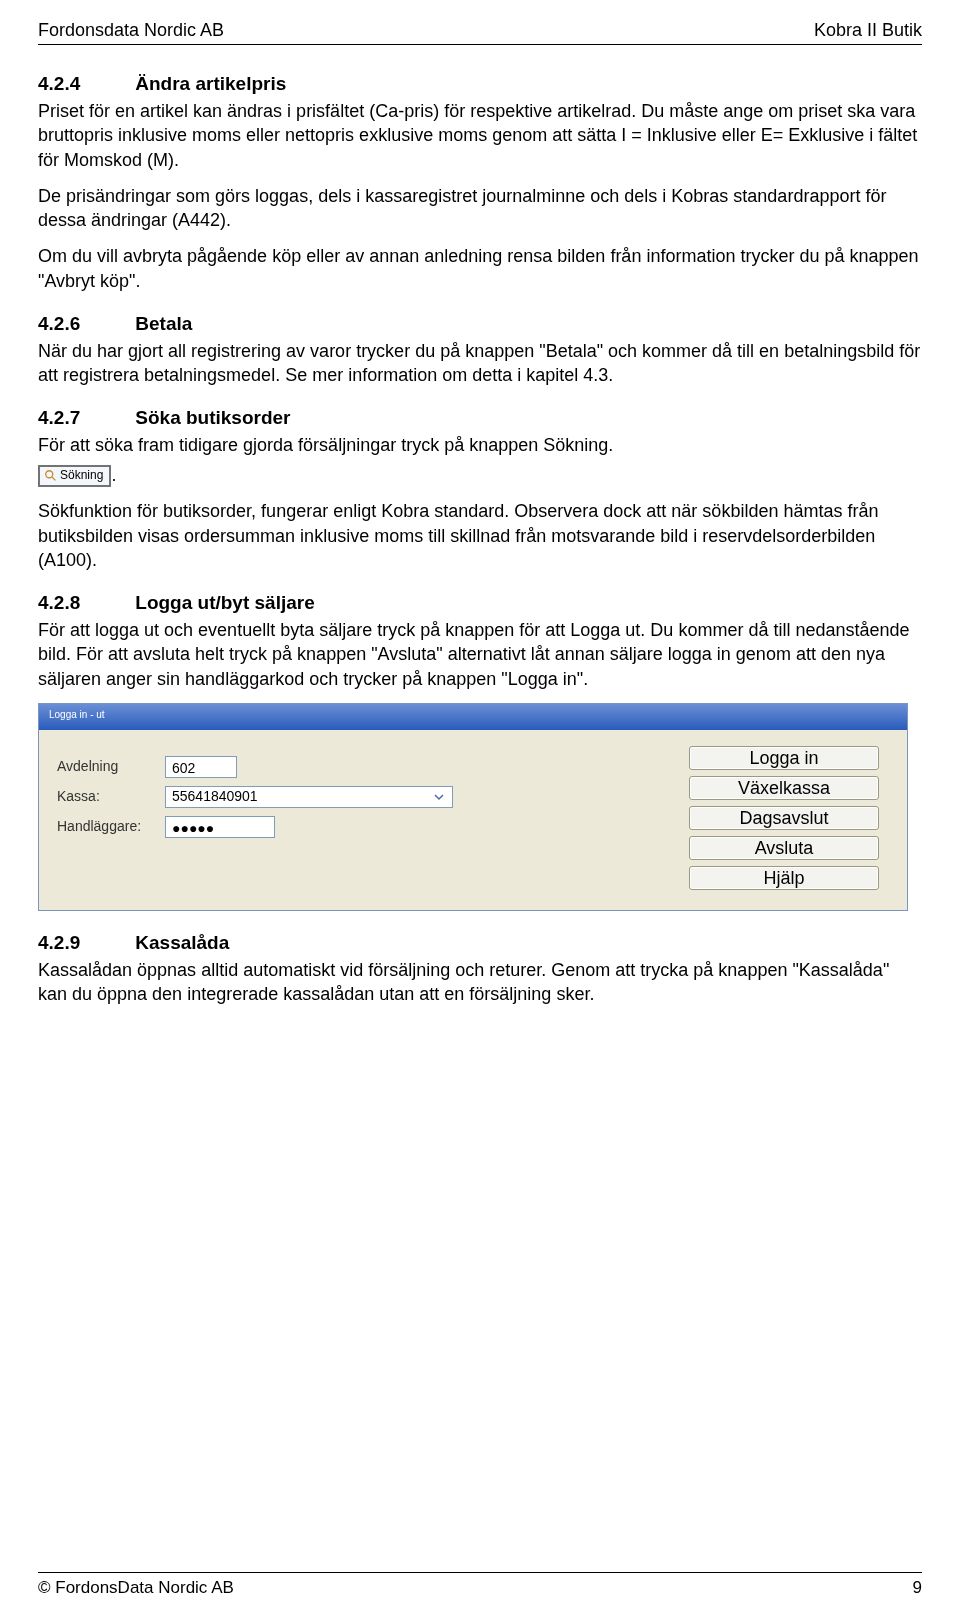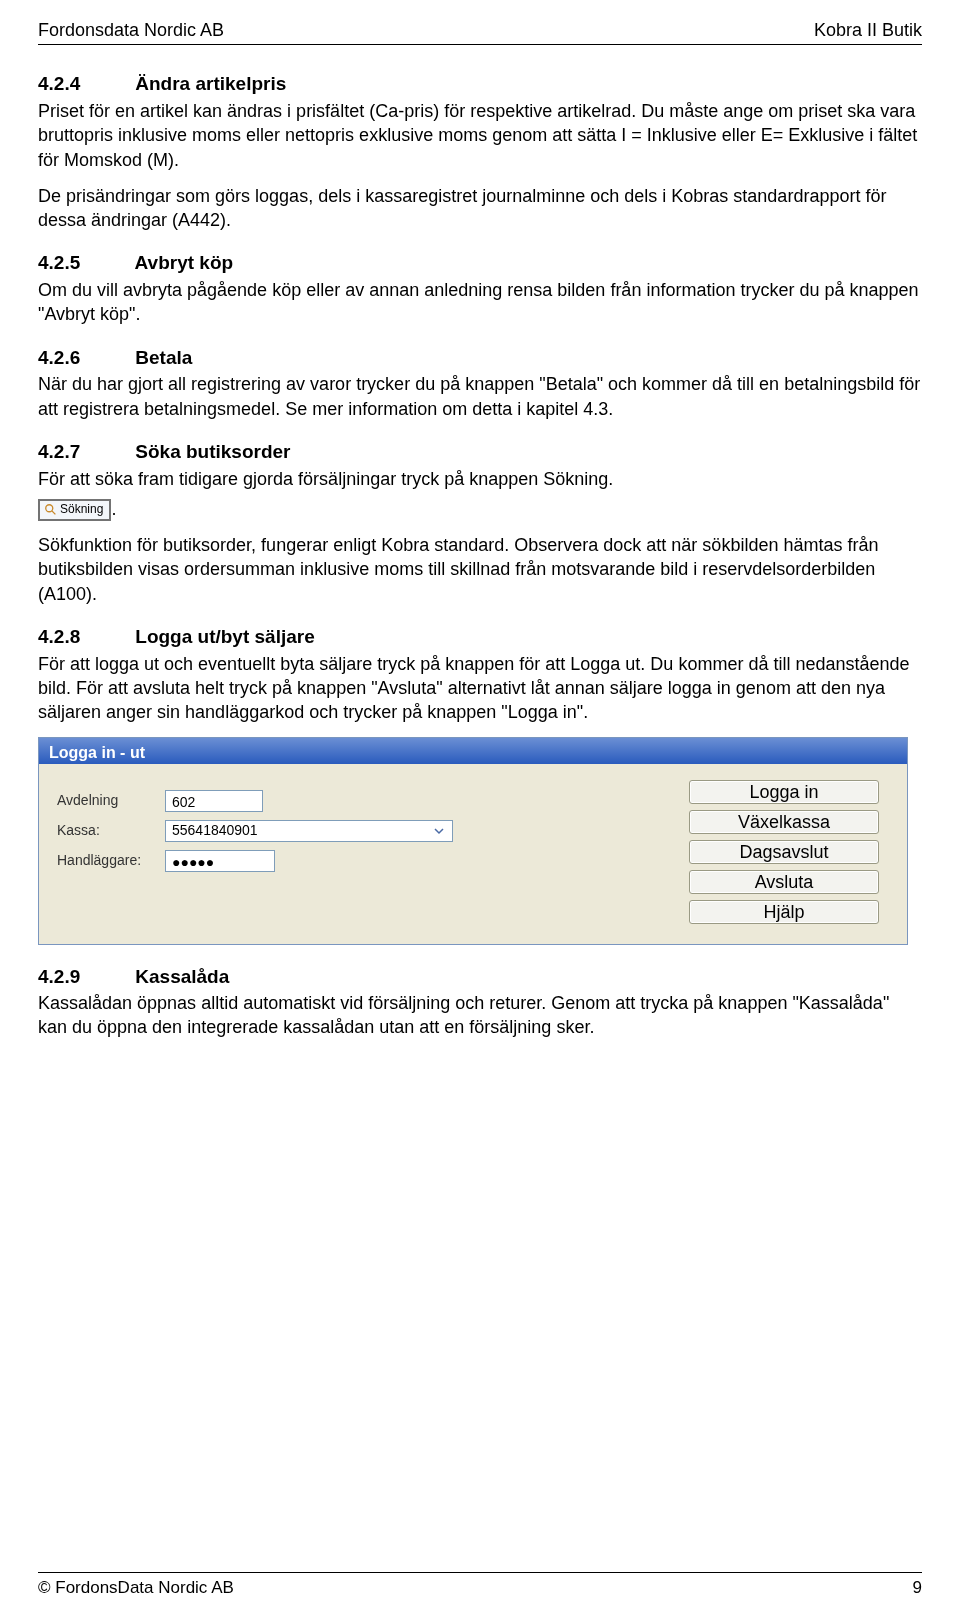--- a/index.html
+++ b/index.html
@@ -56,22 +56,22 @@
   .login-dialog {
     width: 870px;
     background: #ece9d8;
     border: 1px solid #7a96bf;
     margin: 10px 0 10px 0;
   }
   .login-titlebar {
     height: 26px;
     background: linear-gradient(#6b8fd4, #2a5bbd);
     color: #fff;
-    font-size: 16px;
-    font-weight: bold;
+    font-size: 10px;
+    font-weight: normal;
     padding: 4px 0 0 10px;
   }
   .login-body {
     display: flex;
     padding: 16px 18px 14px 18px;
   }
   .login-left { flex: 1; }
   .login-right { width: 200px; }
   .form-row {
     display: flex;
@@ -84,21 +84,21 @@
     color: #333;
   }
   .fld {
     height: 22px;
     background: #fff;
     border: 1px solid #7f9db9;
     font-size: 14px;
     padding: 2px 6px;
     color: #000;
   }
-  .fld.short { width: 98px; }
+  .fld.short { width: 72px; }
   .fld.long  { width: 288px; }
   .fld.select {
     display: flex;
     justify-content: space-between;
     align-items: center;
   }
   .chevron-down-icon {
     width: 14px; height: 14px;
     display: inline-block;
   }
@@ -138,24 +138,20 @@
     <span>Kobra II Butik</span>
   </div>
 
   <h3 class="section-head">
     <span class="num">4.2.4</span>
     <span>Ändra artikelpris</span>
   </h3>
   <p>Priset för en artikel kan ändras i prisfältet (Ca-pris) för respektive artikelrad. Du måste ange om priset ska vara bruttopris inklusive moms eller nettopris exklusive moms genom att sätta I = Inklusive eller E= Exklusive i fältet för Momskod (M).</p>
   <p>De prisändringar som görs loggas, dels i kassaregistret journalminne och dels i Kobras standardrapport för dessa ändringar (A442).</p>
 
-  <h3 class="section-head">
-    <span class="num">4.2.5</span>
-    <span>Avbryt köp</span>
-  </h3>
   <p>Om du vill avbryta pågående köp eller av annan anledning rensa bilden från information trycker du på knappen "Avbryt köp".</p>
 
   <h3 class="section-head">
     <span class="num">4.2.6</span>
     <span>Betala</span>
   </h3>
   <p>När du har gjort all registrering av varor trycker du på knappen "Betala" och kommer då till en betalningsbild för att registrera betalningsmedel. Se mer information om detta i kapitel 4.3.</p>
 
   <h3 class="section-head">
     <span class="num">4.2.7</span>

